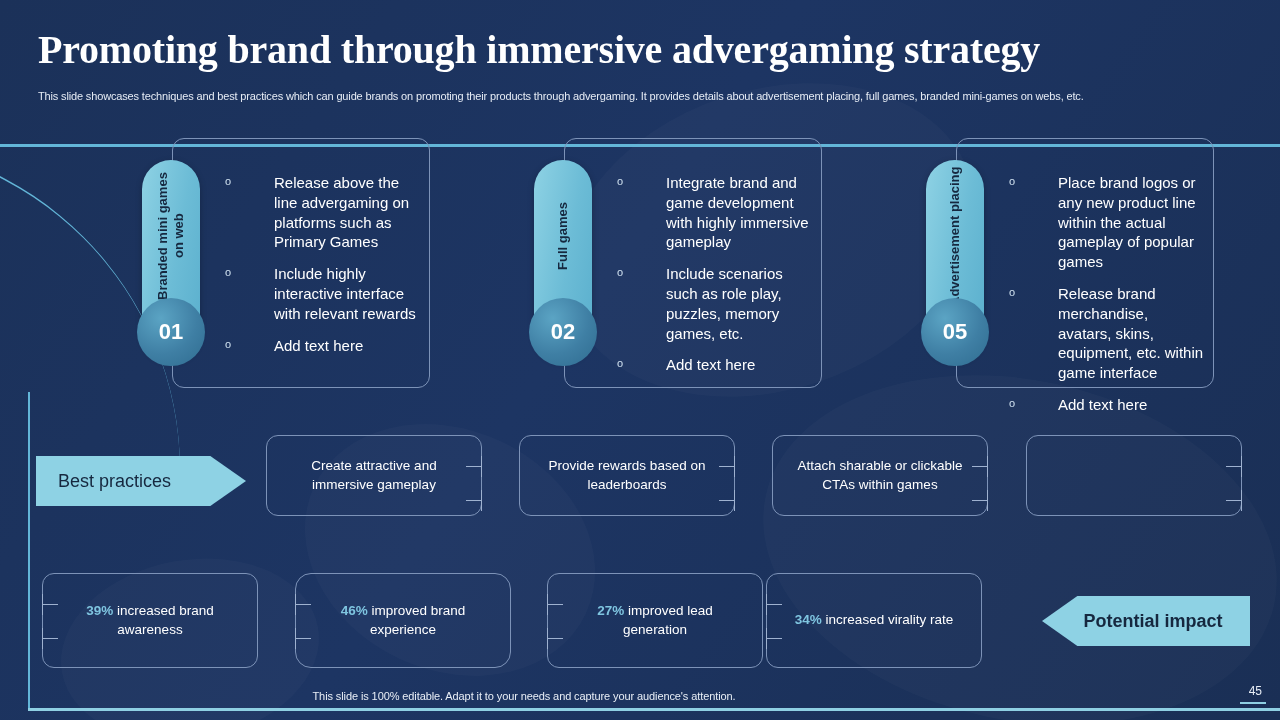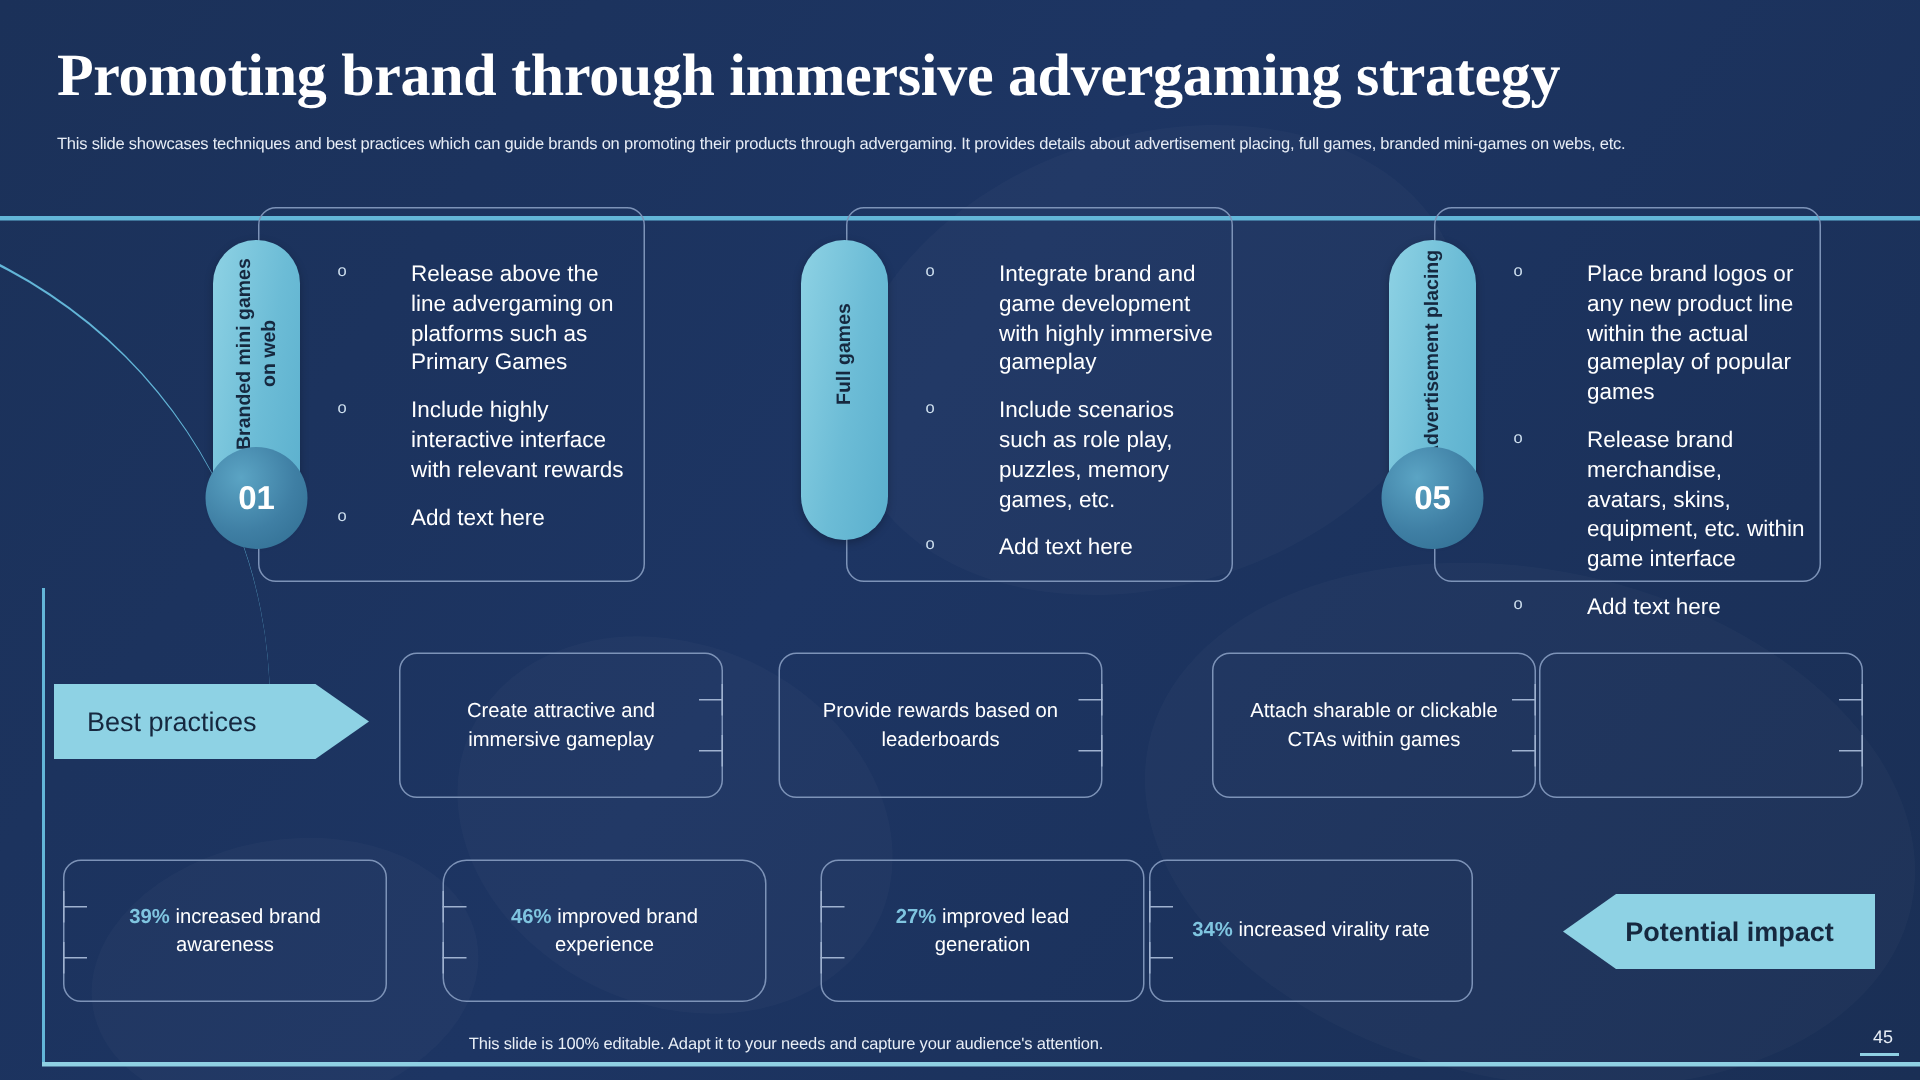--- a/index.html
+++ b/index.html
@@ -96,33 +96,33 @@
   }
   .banner-left {
     position:absolute; left:1042px; top:596px; width:208px; height:50px;
     background:#8ed2e4;
     clip-path:polygon(17% 0, 100% 0, 100% 100%, 17% 100%, 0 50%);
     display:flex; align-items:center; justify-content:center; padding-left:14px;
     font-size:18px; font-weight:700; color:#16283f;
   }
 
   .pbox {
-    position:absolute; top:435px; width:216px; height:97px;
+    position:absolute; top:435px; width:216px; height:81px;
     border:1px solid #7d93b8; border-radius:12px;
     display:flex; align-items:center; justify-content:center;
     text-align:center; font-size:13.5px; line-height:1.35; color:#ffffff;
     padding:0 16px;
   }
   .pbox .tick { position:absolute; right:-1px; width:16px; height:1px; background:#9fb2d0; }
   .pbox .tick.t-up { top:30px; }
   .pbox .tick.t-dn { top:64px; }
   .pbox .tick::after { content:""; position:absolute; right:0; top:-10px; width:1px; height:21px; background:#9fb2d0; }
   .pbox.b1 { left:266px; }
   .pbox.b2 { left:519px; }
-  .pbox.b3 { left:772px;margin-left:36px; }
+  .pbox.b3 { left:772px; }
   .pbox.b4 { left:1026px; }
 
   
   .ibox {
     position:absolute; top:573px; width:216px; height:95px;
     border:1px solid #7d93b8; border-radius:12px;
     display:flex; align-items:center; justify-content:center;
     text-align:center; font-size:13.5px; line-height:1.35; color:#ffffff;
     padding:0 16px;
   }
@@ -217,20 +217,21 @@
         </div>
       </div>
     </div>
 
     <div class="pill p1">
       <div class="pill-label">Branded mini games on web</div>
       <div class="pill-badge">01</div>
     </div>
     <div class="pill p2">
       <div class="pill-label">Full games</div>
+      <div class="pill-badge">02</div>
     </div>
     <div class="pill p3">
       <div class="pill-label">Advertisement placing</div>
       <div class="pill-badge">05</div>
     </div>
   </div>
 
   <div class="banner-right">Best practices</div>
 
   <div class="pbox b1">

